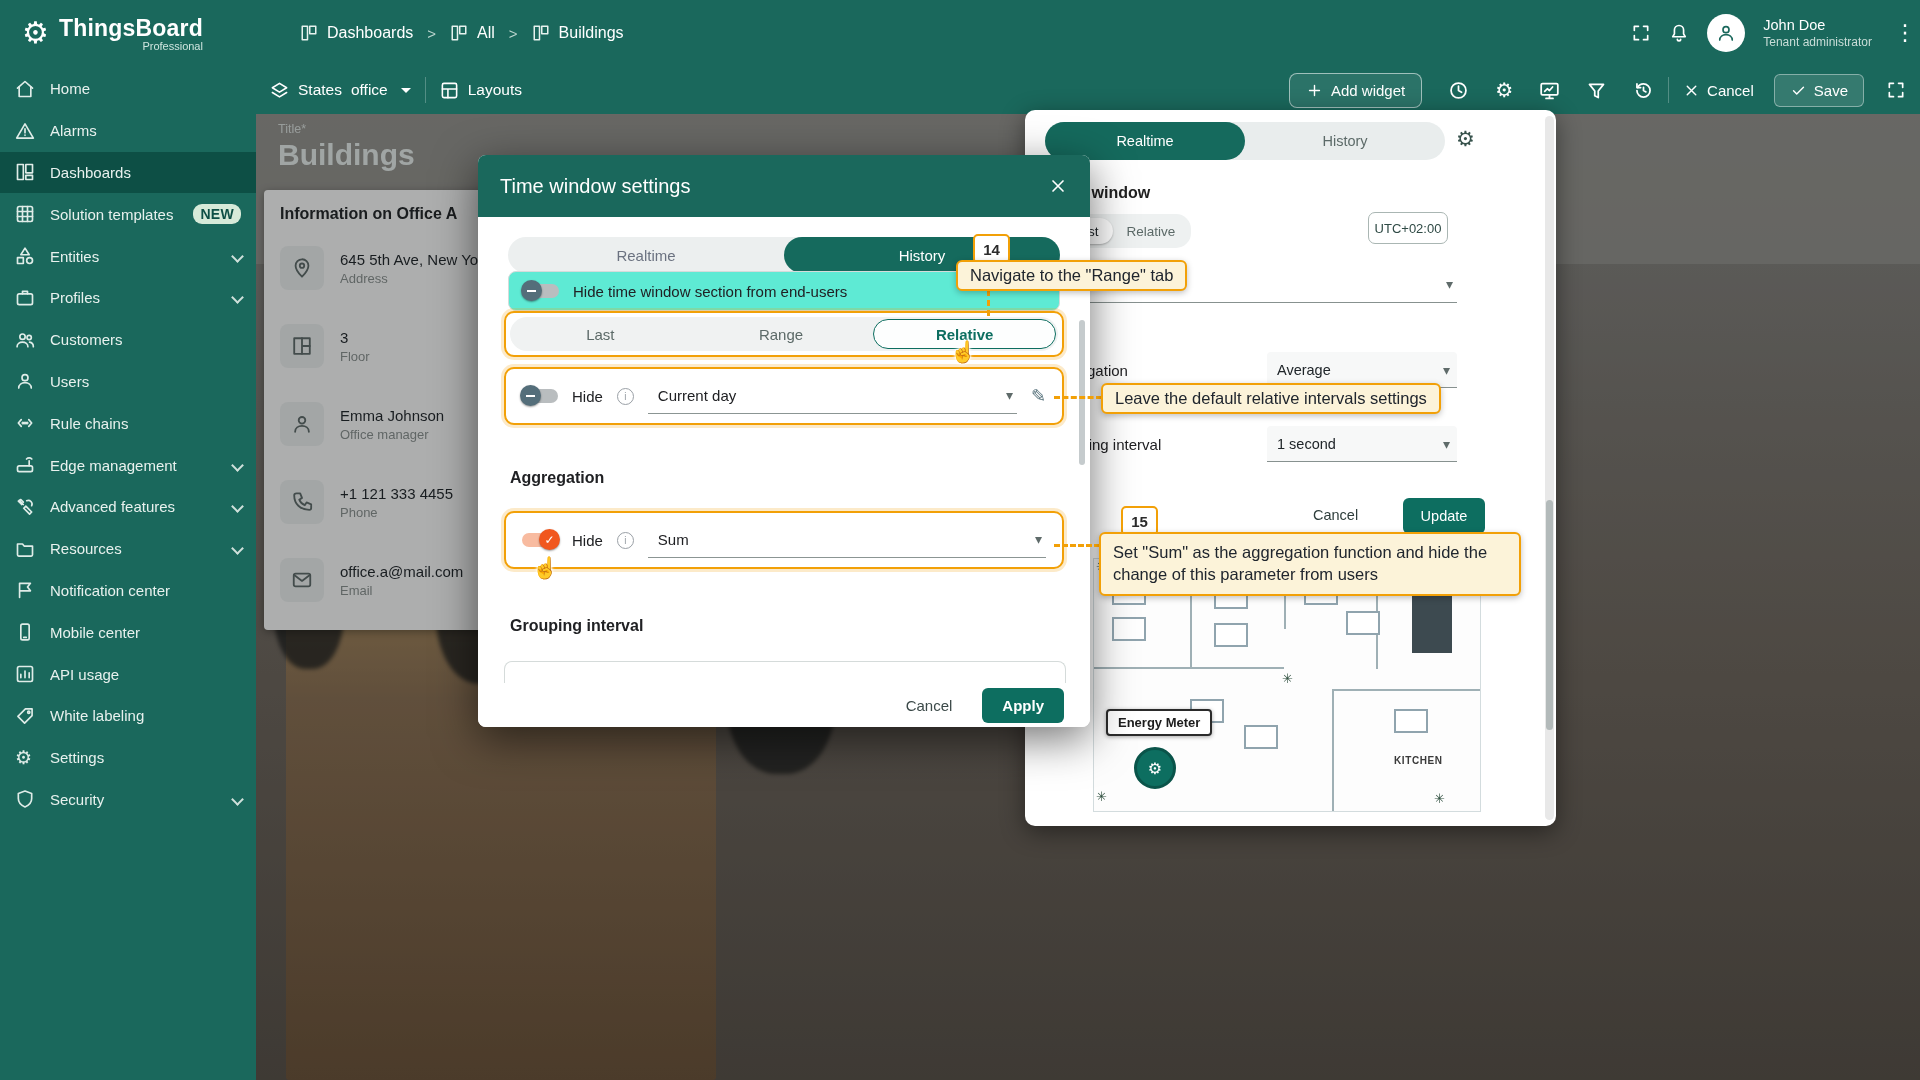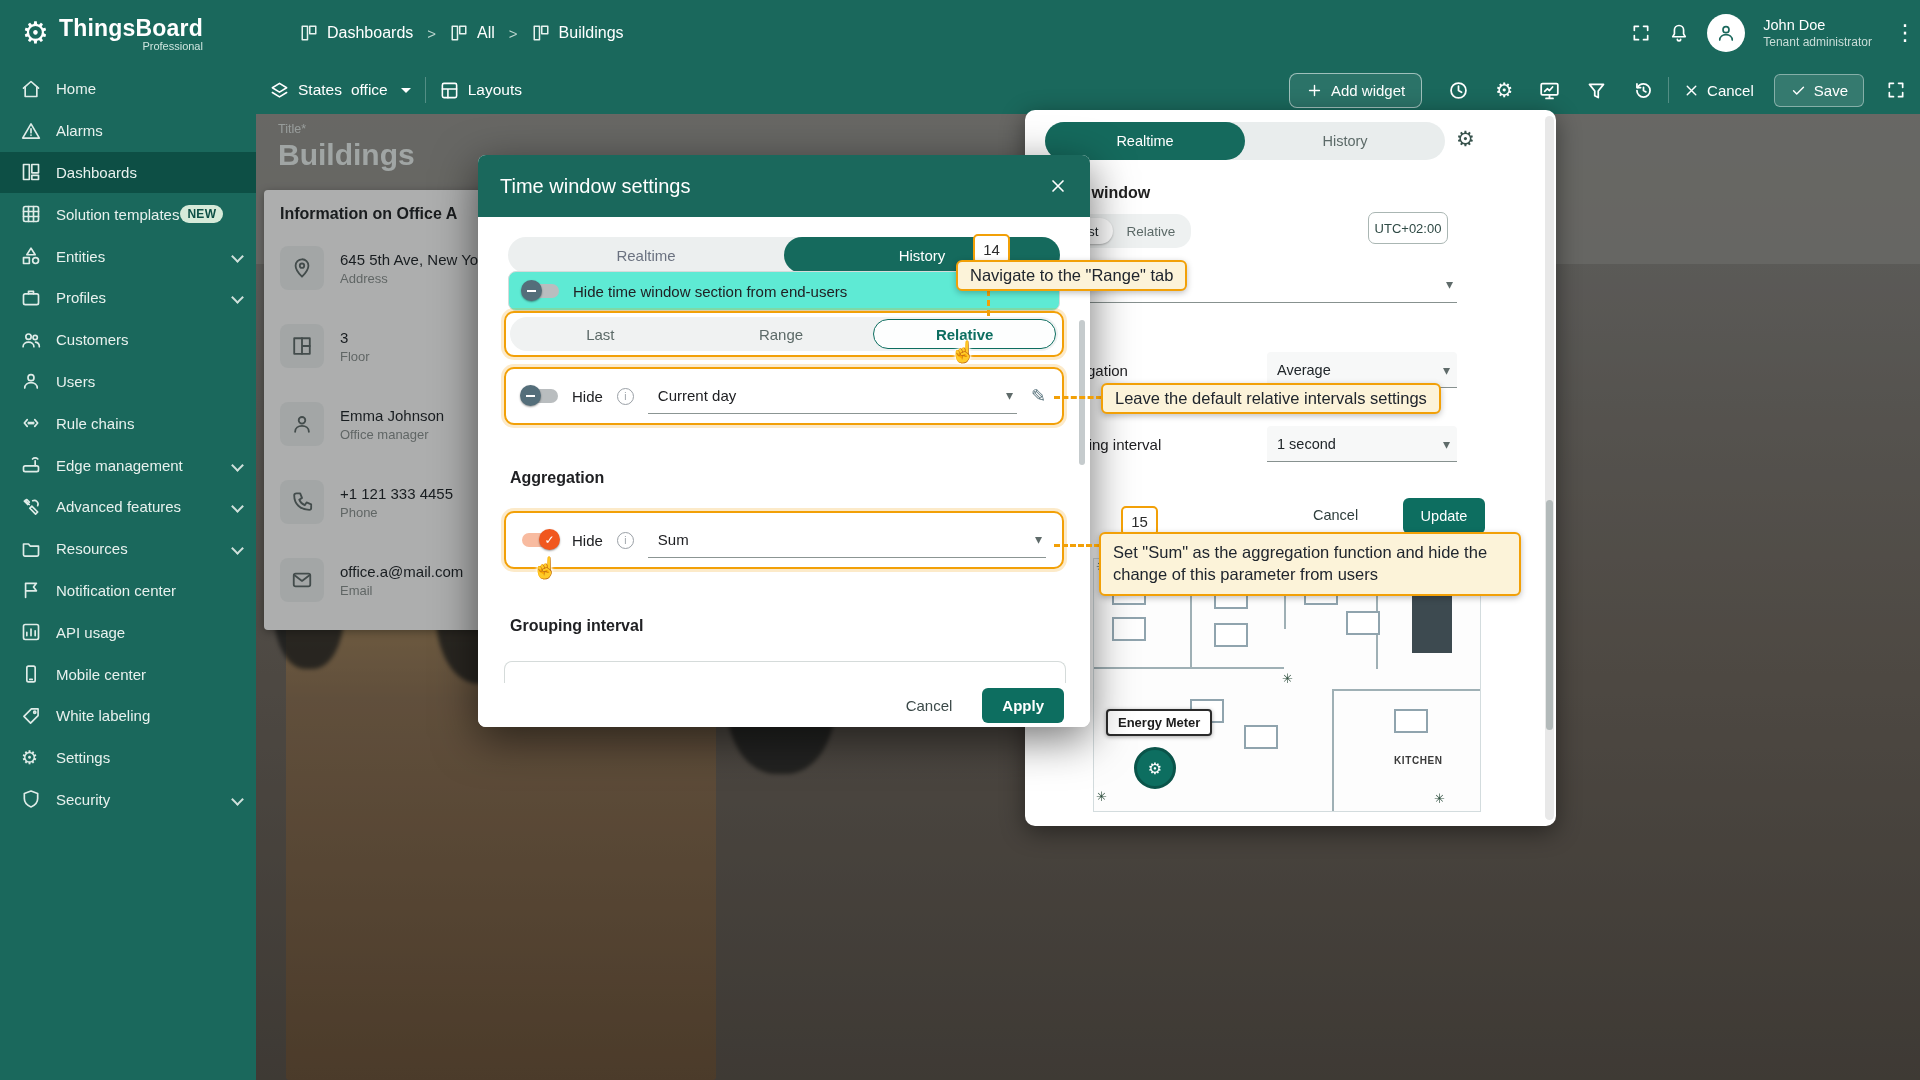--- a/index.html
+++ b/index.html
@@ -20,24 +20,24 @@
   .header-right{margin-left:auto;display:flex;align-items:center;gap:18px;padding-right:0}
   .hicon{color:#fff;cursor:pointer}
   .avatar{width:38px;height:38px;border-radius:50%;background:#fff;display:flex;align-items:center;justify-content:center;color:#1a685c}
   .userblock{display:flex;flex-direction:column;line-height:1.25}
   .uname{font-size:14.5px}
   .urole{font-size:12px;color:#c9ddd8}
   .kebab{font-size:22px;color:#fff;padding:0 4px}
 
   
   .sidebar{position:absolute;left:0;top:66px;width:256px;height:1014px;background:#1a685c;z-index:19;padding-top:2px}
-  .side-item{display:flex;align-items:center;height:41.8px;padding:0 14px 0 21px;color:#e8f1ee;font-size:15px;cursor:pointer}
+  .side-item{display:flex;align-items:center;height:41.8px;padding:0 14px 0 15px;color:#e8f1ee;font-size:15px;cursor:pointer}
   .side-item .ic{width:20px;margin-right:15px;color:#dfece8;flex:0 0 auto}
   .side-item.active{background:#0d4f45}
-  .badge-new{margin-left:1px;background:#d6ead9;color:#0d4f45;font-size:12px;font-weight:700;border-radius:9px;padding:2px 7px;letter-spacing:.3px}
+  .badge-new{margin-left:20px;background:#d6ead9;color:#0d4f45;font-size:14px;font-weight:700;border-radius:9px;padding:2px 7px;letter-spacing:.3px}
   .chev{width:7px;height:7px;border-right:2px solid #cfe0db;border-bottom:2px solid #cfe0db;transform:rotate(45deg);margin-left:auto}
 
   
   .toolbar2{position:absolute;left:256px;top:66px;width:1664px;height:48px;background:#1a685c;display:flex;align-items:center;color:#fff;z-index:18;padding:0 14px;box-sizing:border-box}
   .tb-group{display:flex;align-items:center;gap:9px;font-size:15.5px}
   .tb-sep{width:1px;height:26px;background:rgba(255,255,255,.25);margin:0 14px}
   .dd-caret{width:0;height:0;border-left:5px solid transparent;border-right:5px solid transparent;border-top:5px solid #fff;margin-left:4px}
   .add-widget{margin-left:auto;display:flex;align-items:center;gap:8px;border:1px solid rgba(255,255,255,.55);background:rgba(255,255,255,.08);border-radius:8px;padding:8px 16px;font-size:15px;cursor:pointer}
   .tb-icons{display:flex;align-items:center;gap:26px;margin-left:26px}
   .tb-icons .hicon .svg{width:21px;height:21px}
@@ -129,21 +129,21 @@
   .toggle{position:relative;width:36px;height:14px;border-radius:7px;flex:0 0 auto;cursor:pointer}
   .toggle .knob{position:absolute;top:-4px;width:21px;height:21px;border-radius:50%;display:flex;align-items:center;justify-content:center;color:#fff;font-size:12px;box-shadow:0 1px 2px rgba(0,0,0,.4)}
   .toggle.off{background:#b9bdbf}
   .toggle.off .knob{left:-2px;background:#546e7a}
   .toggle.off .knob::after{content:"";width:9px;height:2px;background:#fff}
   .toggle.on{background:#f8bba0}
   .toggle.on .knob{right:-2px;background:#f1571e}
   .toggle.on .knob::after{content:"\2713"}
 
   
-  .abadge{position:absolute;width:33px;height:26px;background:#fff;border:2.5px solid #f2a007;border-radius:5px;display:flex;align-items:center;justify-content:center;font-size:15px;font-weight:400;color:#2b2b2b;z-index:50}
+  .abadge{position:absolute;width:33px;height:26px;background:#fff;border:2.5px solid #f2a007;border-radius:5px;display:flex;align-items:center;justify-content:center;font-size:15px;font-weight:700;color:#2b2b2b;z-index:50}
   .callout{position:absolute;background:#fcf3d9;border:2.5px solid #f2a007;border-radius:6px;padding:4px 12px;font-size:16.5px;color:#20262e;z-index:50;box-shadow:0 2px 6px rgba(0,0,0,.25)}
   .nowrap{white-space:nowrap}
   .dashv{position:absolute;border-left:3px dashed #f2a007;width:0;z-index:49}
   .dashh{position:absolute;border-top:3px dashed #f2a007;height:0;z-index:49}
   .cursor{position:absolute;z-index:55;font-size:21px;color:#141414;text-shadow:0 0 2px #fff,0 0 3px #fff,0 0 4px #fff}
 </style>
 </head>
 <body>
 
 <div class="app">
@@ -334,34 +334,34 @@
       <span class="ic">
           <svg class="svg" viewBox="0 0 24 24">
             <path d="M5.5 21V4h13l-3.5 4.5L18.5 13h-13"></path>
           </svg>
         </span>
       <span>Notification center</span>
     </div>
     <div class="side-item">
       <span class="ic">
           <svg class="svg" viewBox="0 0 24 24">
+            <rect x="7" y="2.5" width="10" height="19" rx="2"></rect>
+            <line x1="10.5" y1="18.5" x2="13.5" y2="18.5"></line>
+          </svg>
+        </span>
+      <span>Mobile center</span>
+    </div>
+    <div class="side-item">
+      <span class="ic">
+          <svg class="svg" viewBox="0 0 24 24">
             <rect x="3" y="3" width="18" height="18" rx="2"></rect>
             <path d="M7 16.5v-4M12 16.5v-8M17 16.5v-6"></path>
           </svg>
         </span>
       <span>API usage</span>
-    </div>
-    <div class="side-item">
-      <span class="ic">
-          <svg class="svg" viewBox="0 0 24 24">
-            <rect x="7" y="2.5" width="10" height="19" rx="2"></rect>
-            <line x1="10.5" y1="18.5" x2="13.5" y2="18.5"></line>
-          </svg>
-        </span>
-      <span>Mobile center</span>
     </div>
     <div class="side-item">
       <span class="ic">
           <svg class="svg" viewBox="0 0 24 24">
             <path d="M20.5 3.5h-8l-9 9 8 8 9-9z"></path>
             <circle cx="16.5" cy="7.5" r="1.3"></circle>
           </svg>
         </span>
       <span>White labeling</span>
     </div>

